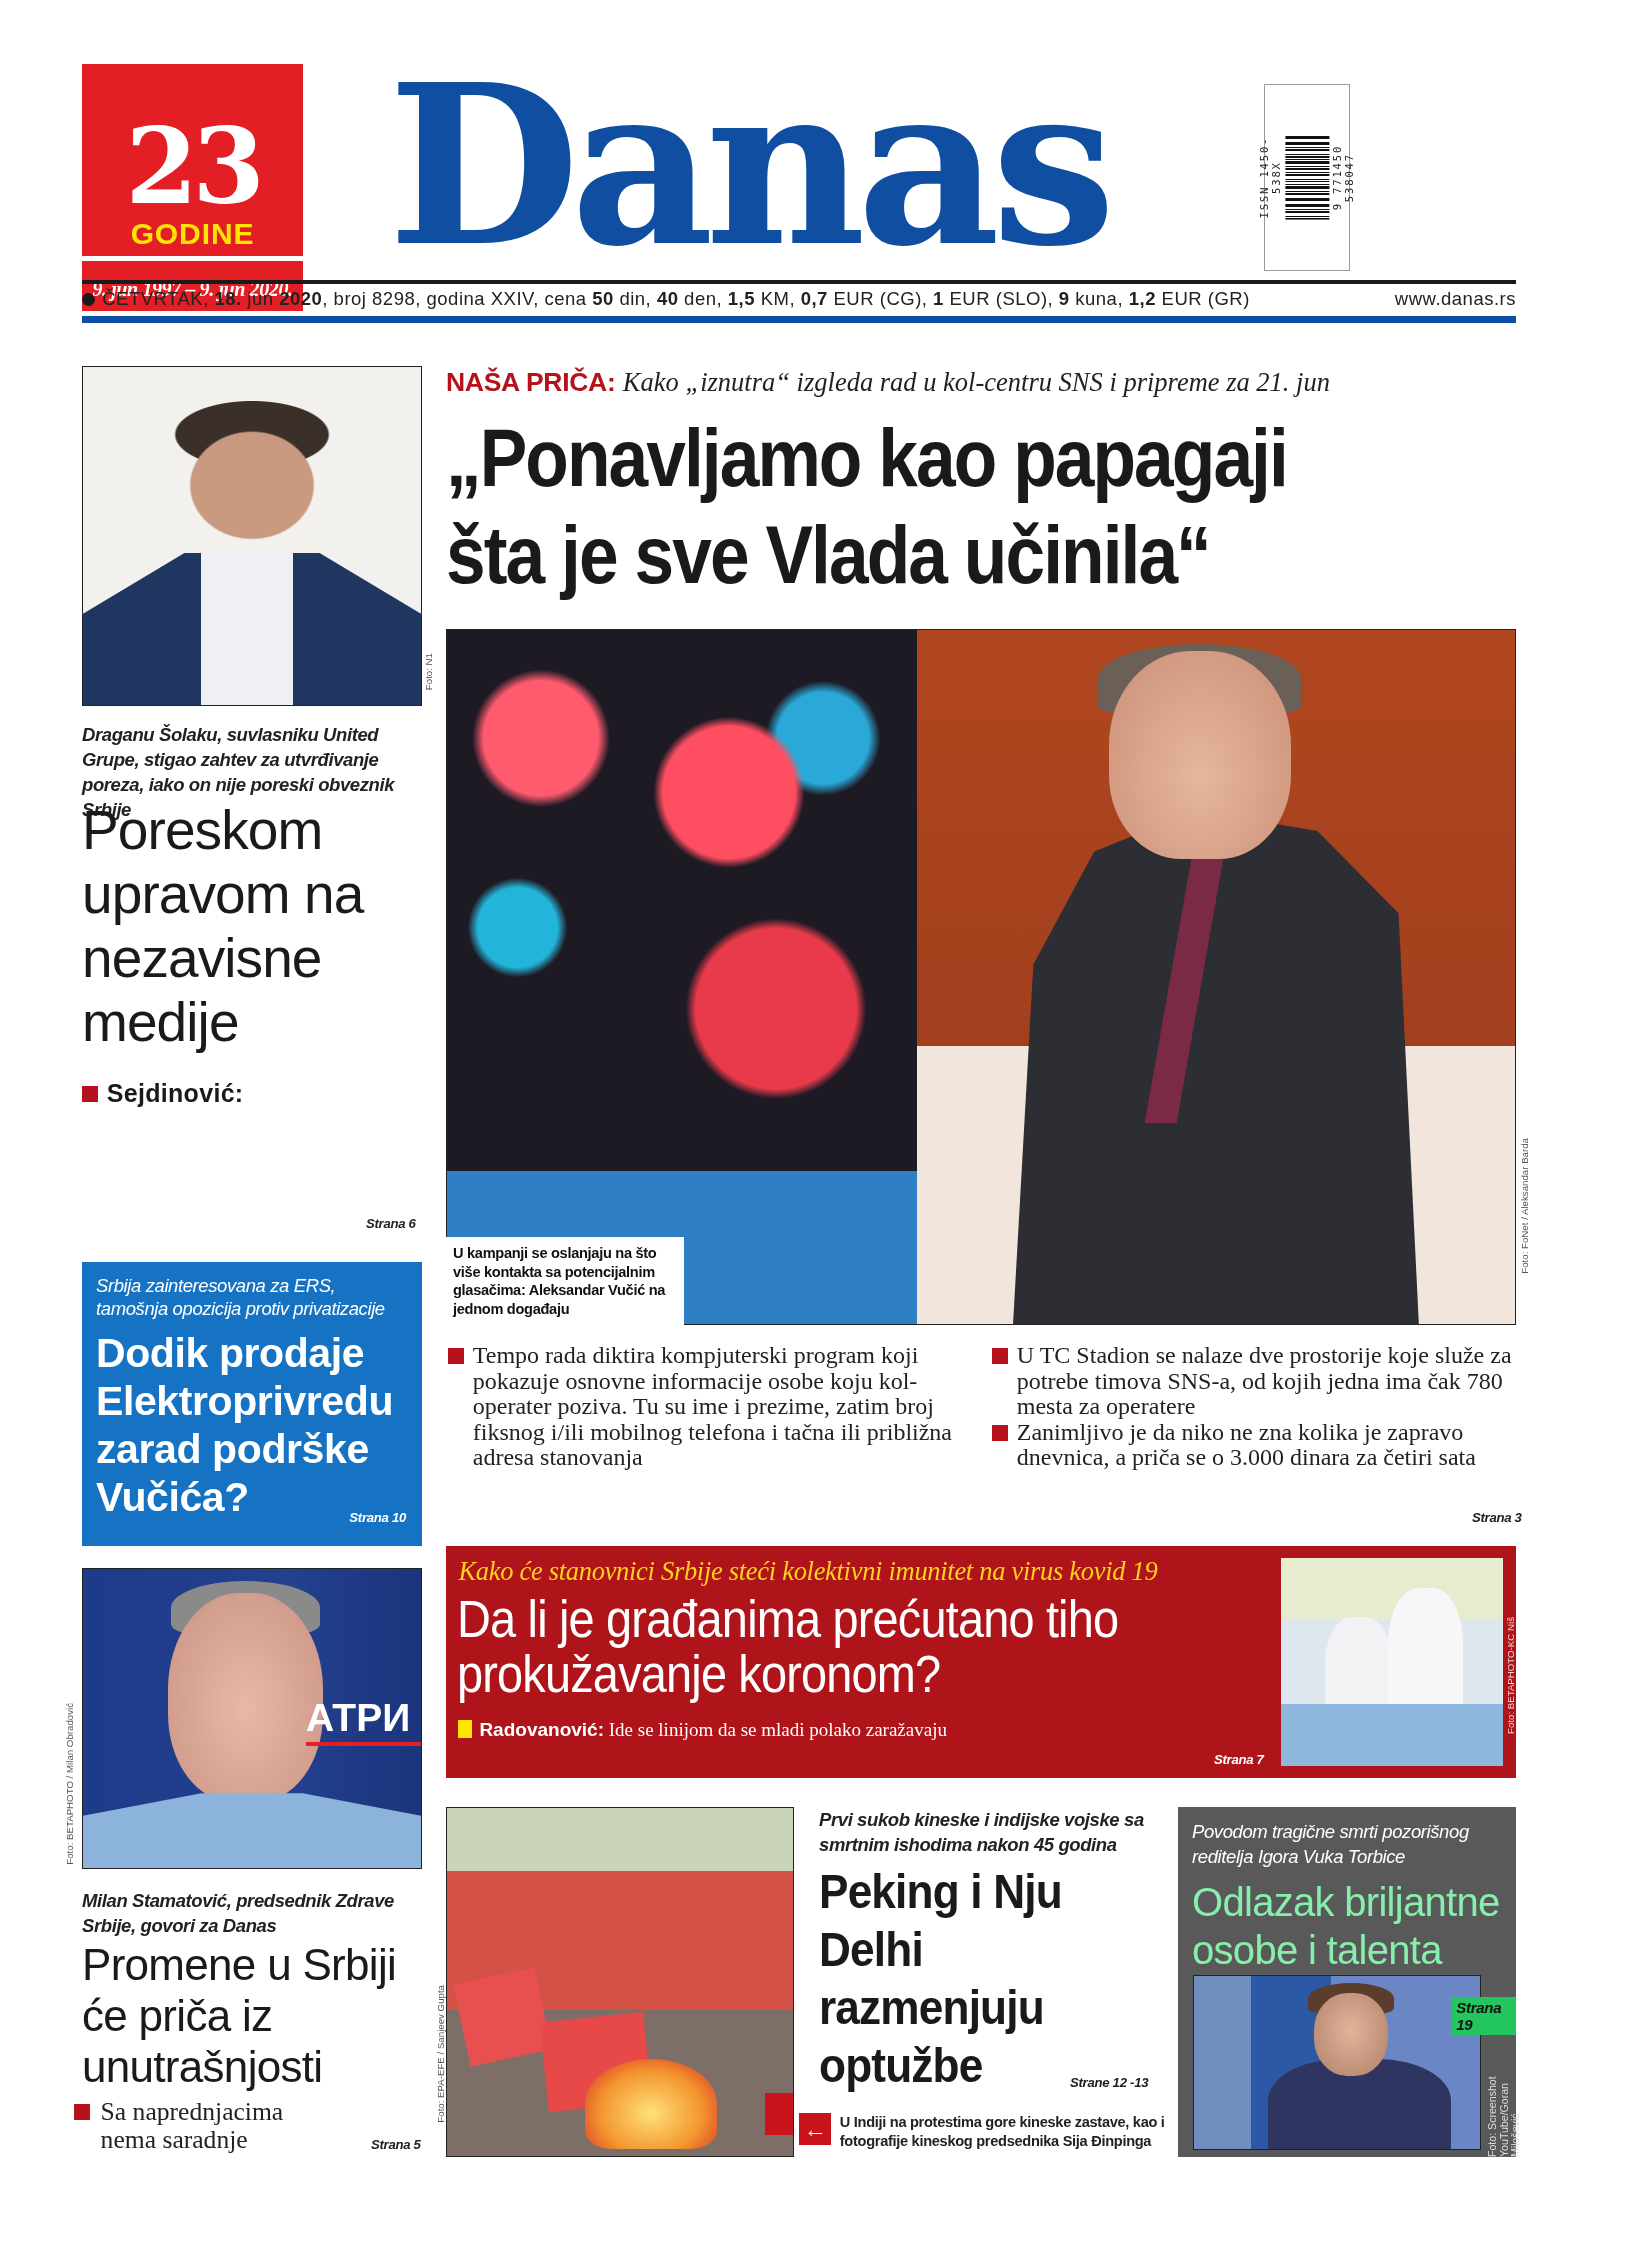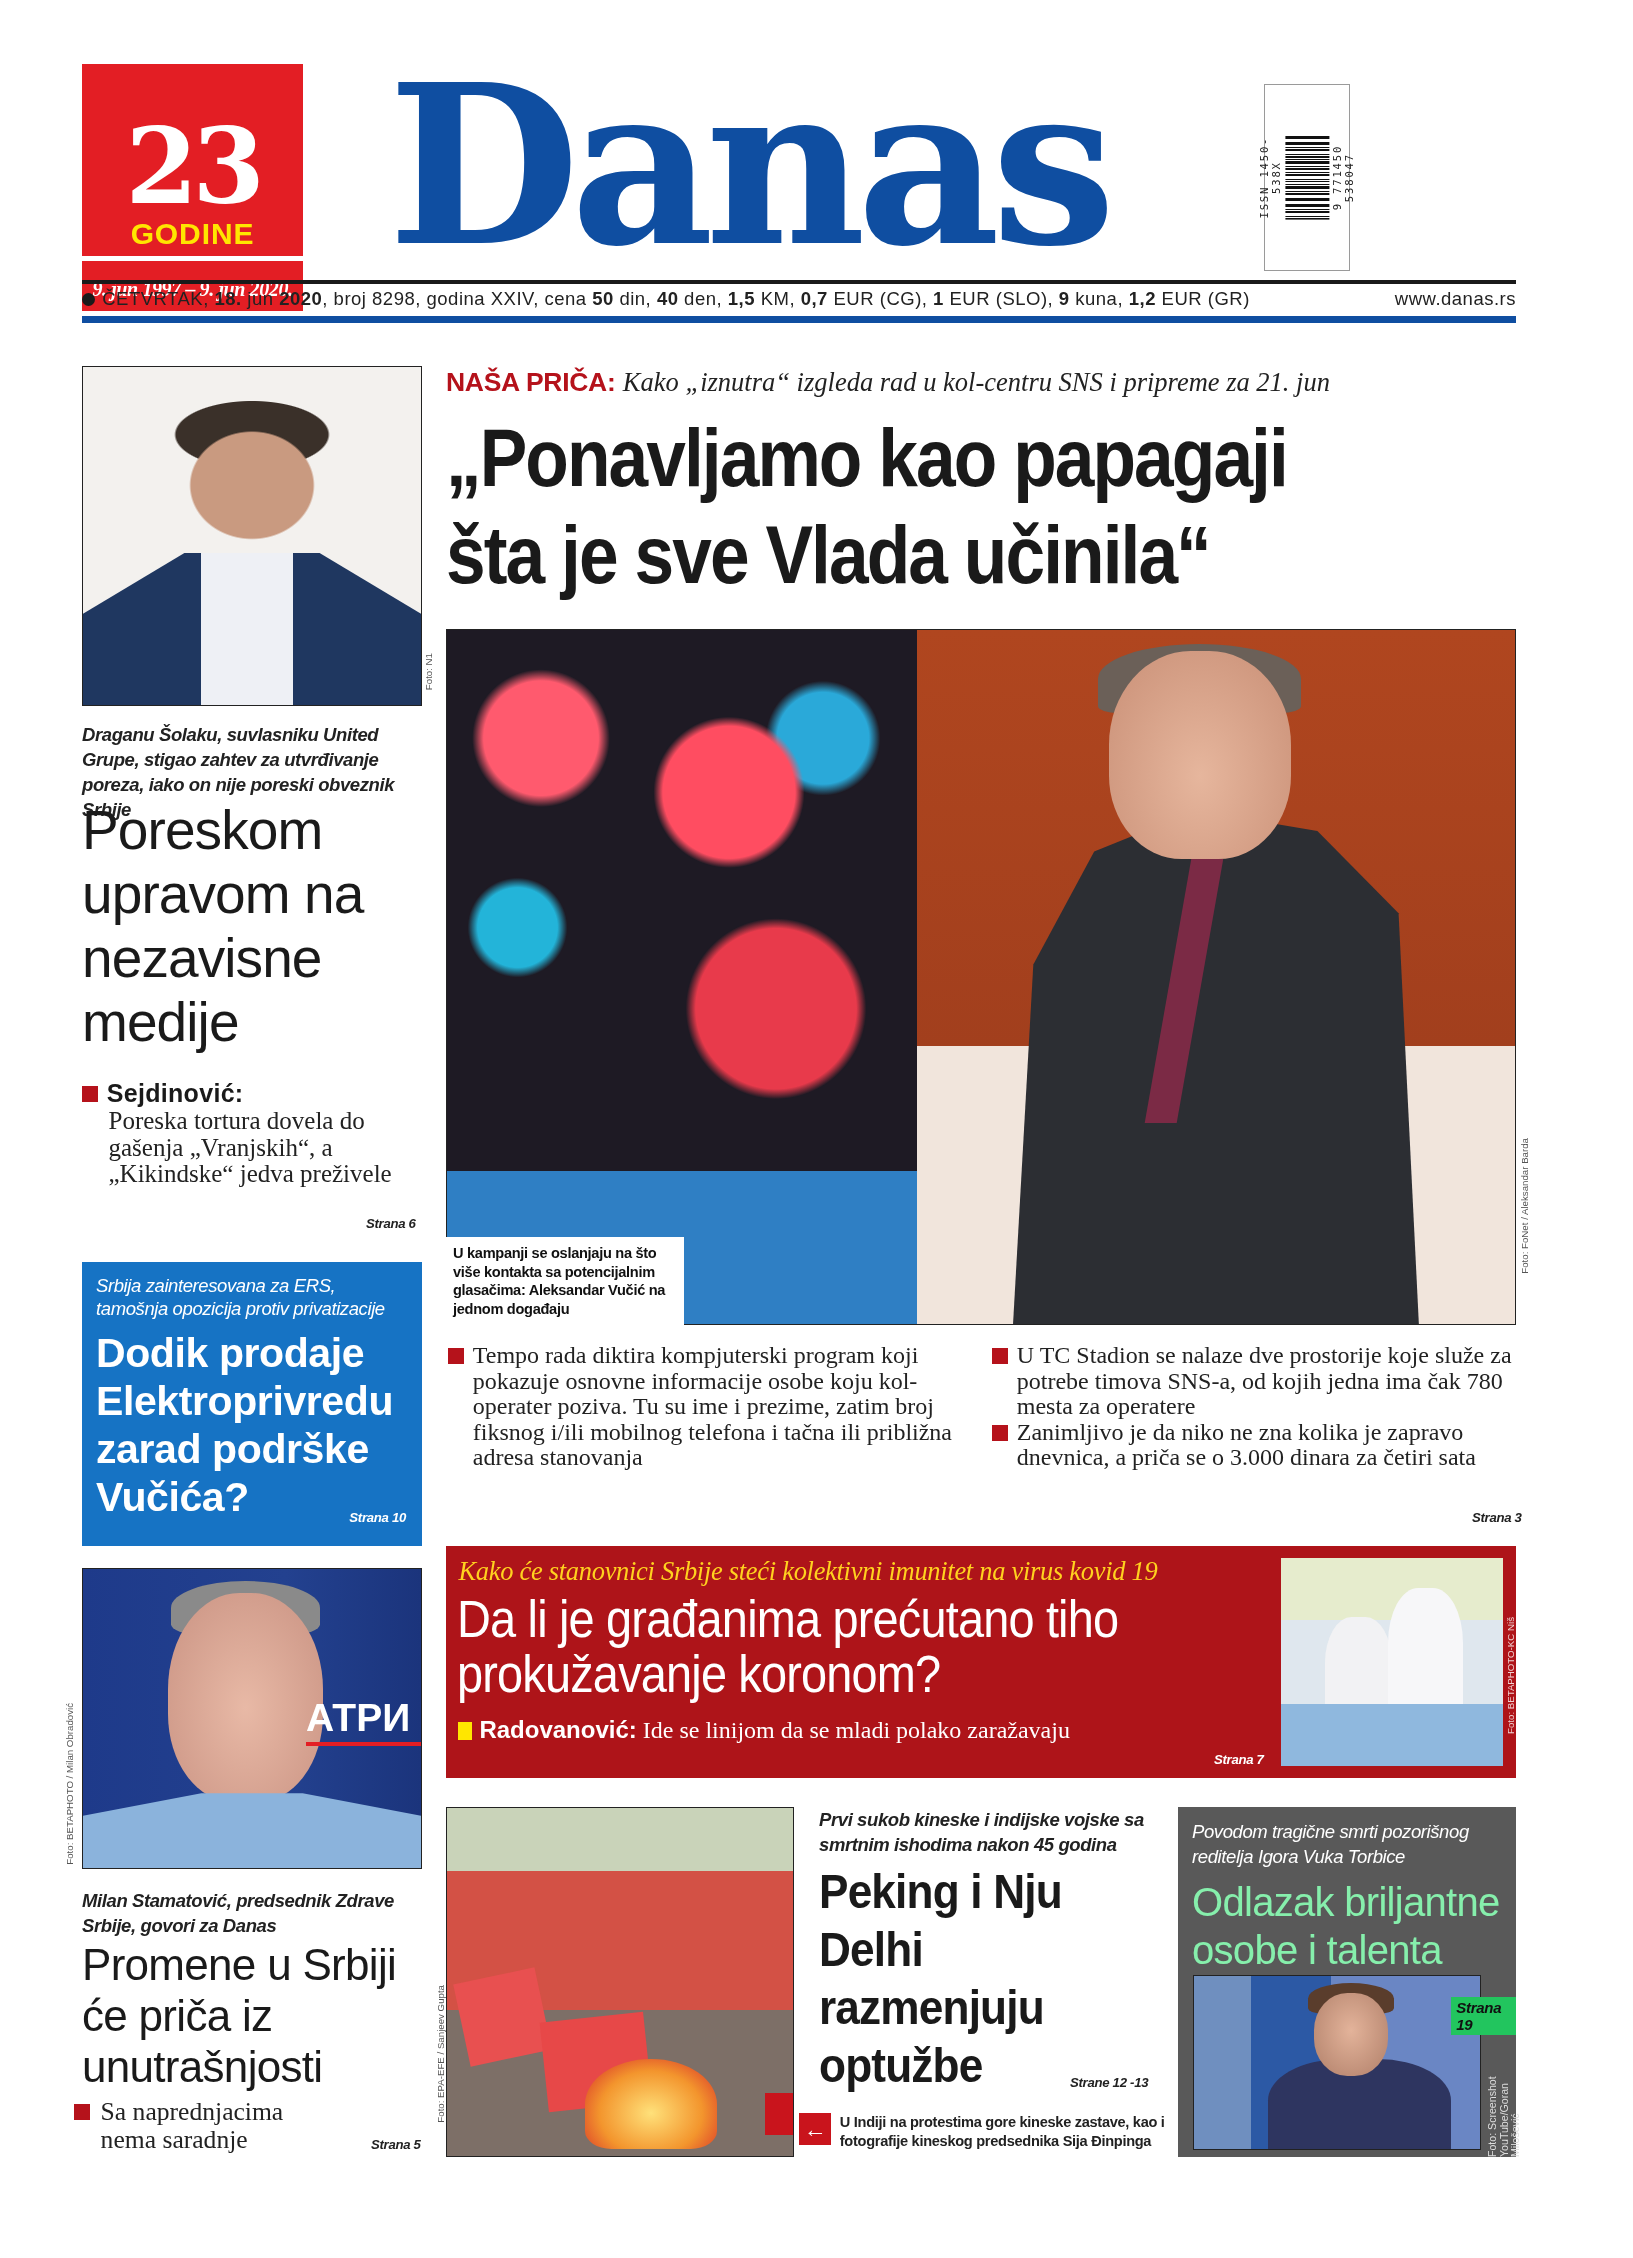--- a/index.html
+++ b/index.html
@@ -85,21 +85,21 @@
   .bul-item { display: flex; }
   .bul-item .sq { flex: 0 0 16px; height: 16px; background: #b5121b; margin: 5.3px 8.8px 0 0; }
   .bul-left { left: 448px; top: 1343px; width: 512px; }
   .bul-right { left: 992px; top: 1343px; width: 525px; }
   .main-strana { left: 1472px; top: 1510px; }
 
   
   .covid { left: 446px; top: 1546px; width: 1070px; height: 232px; background: #ae1419; }
   .covid .kicker { position: absolute; left: 12.4px; top: 8.8px; font-family: "Liberation Serif", serif; font-style: italic; color: #ffd21f; font-size: 26.5px; line-height: 32px; letter-spacing: -0.3px; }
   .covid .head { position: absolute; left: 10.6px; top: 46px; color: #fff; font-size: 51px; line-height: 55px; letter-spacing: -0.9px; transform: scaleX(0.92); transform-origin: left top; width: 794px; }
-  .covid .sub { position: absolute; left: 12.4px; top: 170px; color: #fff; font-size: 24px; line-height: 28px; white-space: nowrap; }
+  .covid .sub { position: absolute; left: 12.4px; top: 170px; color: #fff; font-size: 19px; line-height: 28px; white-space: nowrap; }
   .covid .sub .ysq { display: inline-block; width: 14px; height: 17.6px; background: #ffe600; margin-right: 7px; vertical-align: -1.8px; }
   .covid .sub .name { font-weight: bold; }
   .covid .sub .body { font-family: "Liberation Serif", serif; }
   .covid .strana { position: absolute; left: 768px; top: 206px; color: #fff; }
   .covid .photo-c { position: absolute; left: 835px; top: 12.4px; width: 222px; height: 208px; background: linear-gradient(180deg, #e6eccd 0 30%, #dfe7ee 30%); border: none; }
   .covid .photo-c .suit1 { position: absolute; left: 20%; top: 28%; width: 30%; height: 55%; background: #f2f2f4; border-radius: 40% 40% 10% 10%; }
   .covid .photo-c .suit2 { position: absolute; left: 48%; top: 14%; width: 34%; height: 66%; background: #f7f7f9; border-radius: 40% 40% 10% 10%; }
   .covid .photo-c .bed { position: absolute; left: 0; bottom: 0; width: 100%; height: 30%; background: #8fb8de; }
   .covid .credit-v { position: absolute; left: 1059px; top: 71px; color: #f0d0d0; font-size: 9.7px; }
 
@@ -159,21 +159,20 @@
 <div class="abs rule-blue"></div>
 
 <div class="abs photo ph-solak">
     <div class="jacket"></div>
   </div>
 <div class="abs credit-v" style="left:423px; top:653px;">Foto: N1</div>
 <div class="abs kicker-it solak-kicker">Draganu Šolaku, suvlasniku United Grupe, stigao zahtev za utvrđivanje poreza, iako on nije poreski obveznik Srbije</div>
 <div class="abs solak-head">Poreskom upravom na nezavisne medije</div>
 <div class="abs solak-sub">
   <div class="name"><span class="bullet-sq"></span><span>Sejdinović:</span></div>
-  <div class="body">Poreska tortura dovela do gašenja „Vranjskih“, a „Kikindske“ jedva preživele</div>
 </div>
 <div class="abs strana solak-strana">Strana 6</div>
 
 <div class="abs dodik">
   <div class="kicker">Srbija zainteresovana za ERS, tamošnja opozicija protiv privatizacije</div>
   <div class="head">Dodik prodaje Elektroprivredu zarad podrške Vučića?</div>
   <div class="strana">Strana 10</div>
 </div>
 
 <div class="abs photo ph-stam">

